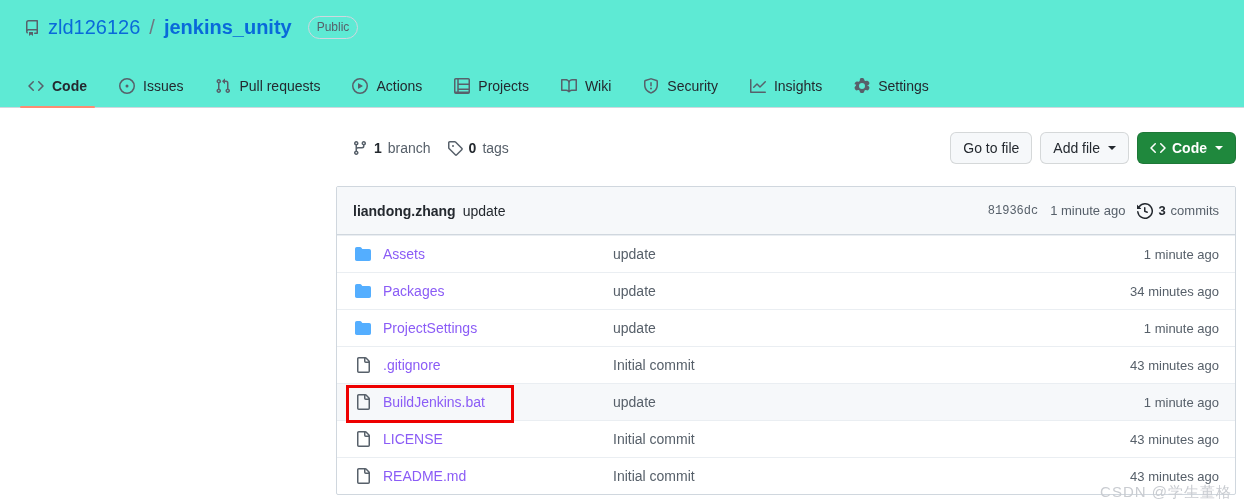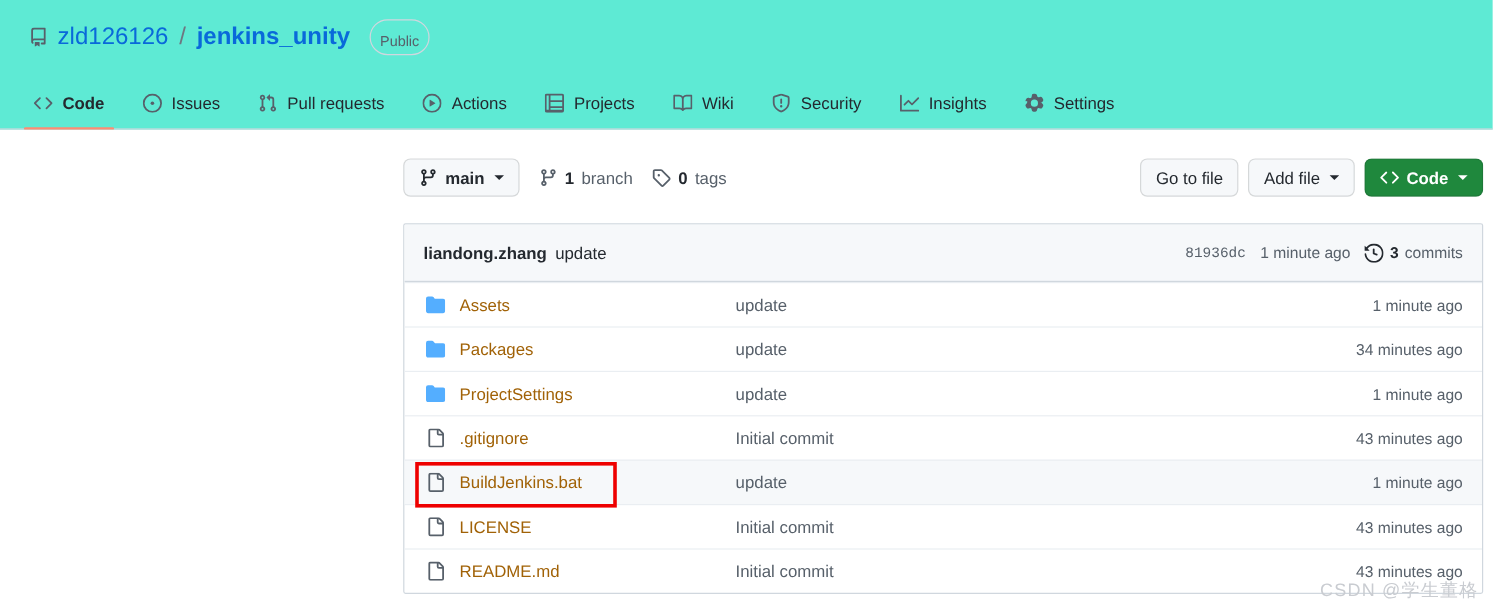--- a/index.html
+++ b/index.html
@@ -26,21 +26,21 @@
   .repo-icon { color: #57606a; display: flex; align-items: center; }
   .repo-owner, .repo-name {
     color: #0969da; text-decoration: none; cursor: pointer;
   }
   .repo-owner { font-weight: 400; }
   .repo-name { font-weight: 700; }
   .repo-sep { color: #6e7781; font-weight: 300; padding: 0 1px; }
   .visibility-badge {
     margin-left: 8px;
     font-size: 12px; line-height: 18px;
-    padding: 8px 8px 2px;
+    padding: 1px 8px 2px;
     border: 1px solid #d0d7de; border-radius: 2em;
     color: #57606a; font-weight: 500;
     background: transparent;
     display: inline-block;
   }
 
   
   .repo-nav {
     position: absolute; left: 16px; top: 64px;
     display: flex; align-items: stretch; gap: 8px;
@@ -140,21 +140,21 @@
   }
   .file-row:first-of-type { border-top: none; }
   .file-row.highlight-row { background: #f6f8fa; }
   .fr-icon {
     width: 20px; display: flex; align-items: center; justify-content: center;
     margin-right: 10px; flex: none;
   }
   .fr-icon.folder { color: #54aeff; }
   .fr-icon.file { color: #57606a; }
   .fr-name {
-    width: 230px; color: #a16207; cursor: pointer;
+    width: 230px; color: #8b5cf6; cursor: pointer;
     overflow: hidden; text-overflow: ellipsis; white-space: nowrap;
   }
   .fr-msg {
     flex: 1; color: #57606a; cursor: pointer;
     overflow: hidden; text-overflow: ellipsis; white-space: nowrap;
   }
   .fr-time {
     width: 140px; text-align: right; color: #57606a; font-size: 13px;
     white-space: nowrap;
   }
@@ -278,29 +278,20 @@
       <span>Settings</span>
     </div>
 
   </nav>
 </div>
 
 <div class="content">
 
   <div class="file-toolbar">
 
-    <div class="btn btn-branch">
-      <span>
-        <svg width="16" height="16" viewBox="0 0 16 16" fill="currentColor" style="display:block">
-            <path d="M9.5 3.25a2.25 2.25 0 1 1 3 2.122V6A2.5 2.5 0 0 1 10 8.5H6a1 1 0 0 0-1 1v1.128a2.251 2.251 0 1 1-1.5 0V5.372a2.25 2.25 0 1 1 1.5 0v1.836A2.493 2.493 0 0 1 6 7h4a1 1 0 0 0 1-1v-.628A2.25 2.25 0 0 1 9.5 3.25Zm-6 0a.75.75 0 1 0 1.5 0 .75.75 0 0 0-1.5 0Zm8.25-.75a.75.75 0 1 0 0 1.5.75.75 0 0 0 0-1.5ZM4.25 12a.75.75 0 1 0 0 1.5.75.75 0 0 0 0-1.5Z"></path>
-          </svg>
-      </span>
-      <span>main</span>
-      <span class="caret"></span>
-    </div>
 
     <div class="meta-link">
       <span class="m-icon">
         <svg width="16" height="16" viewBox="0 0 16 16" fill="currentColor" style="display:block">
             <path d="M9.5 3.25a2.25 2.25 0 1 1 3 2.122V6A2.5 2.5 0 0 1 10 8.5H6a1 1 0 0 0-1 1v1.128a2.251 2.251 0 1 1-1.5 0V5.372a2.25 2.25 0 1 1 1.5 0v1.836A2.493 2.493 0 0 1 6 7h4a1 1 0 0 0 1-1v-.628A2.25 2.25 0 0 1 9.5 3.25Zm-6 0a.75.75 0 1 0 1.5 0 .75.75 0 0 0-1.5 0Zm8.25-.75a.75.75 0 1 0 0 1.5.75.75 0 0 0 0-1.5ZM4.25 12a.75.75 0 1 0 0 1.5.75.75 0 0 0 0-1.5Z"></path>
           </svg>
       </span>
       <strong>1</strong>
       <span class="muted">branch</span>
     </div>

